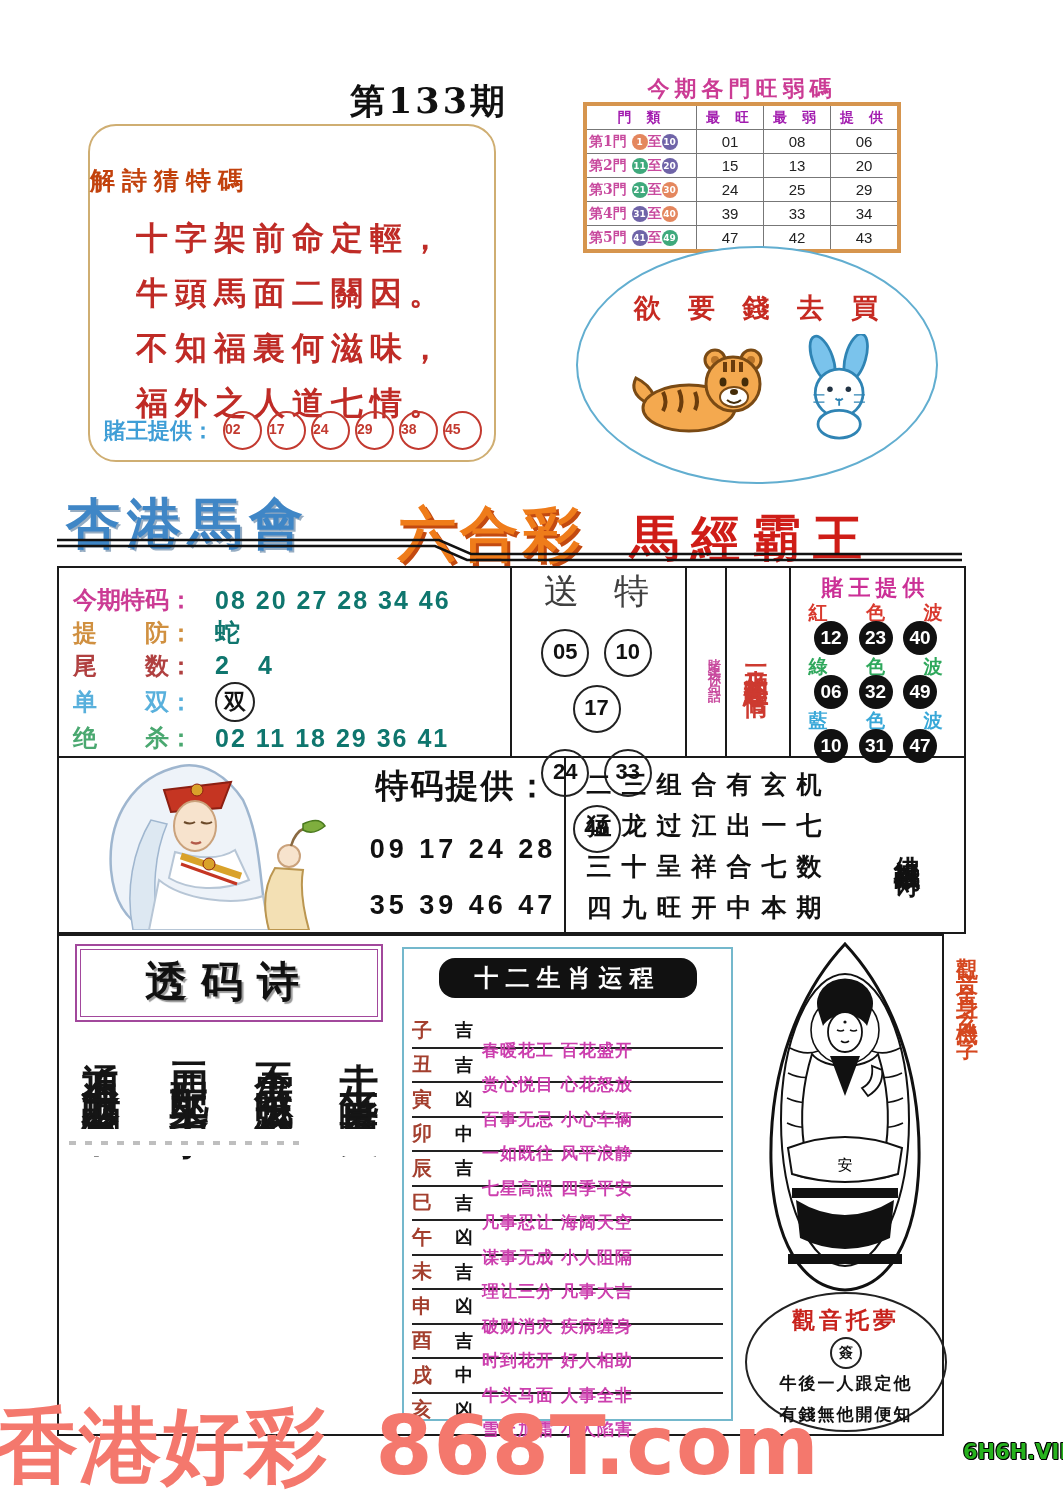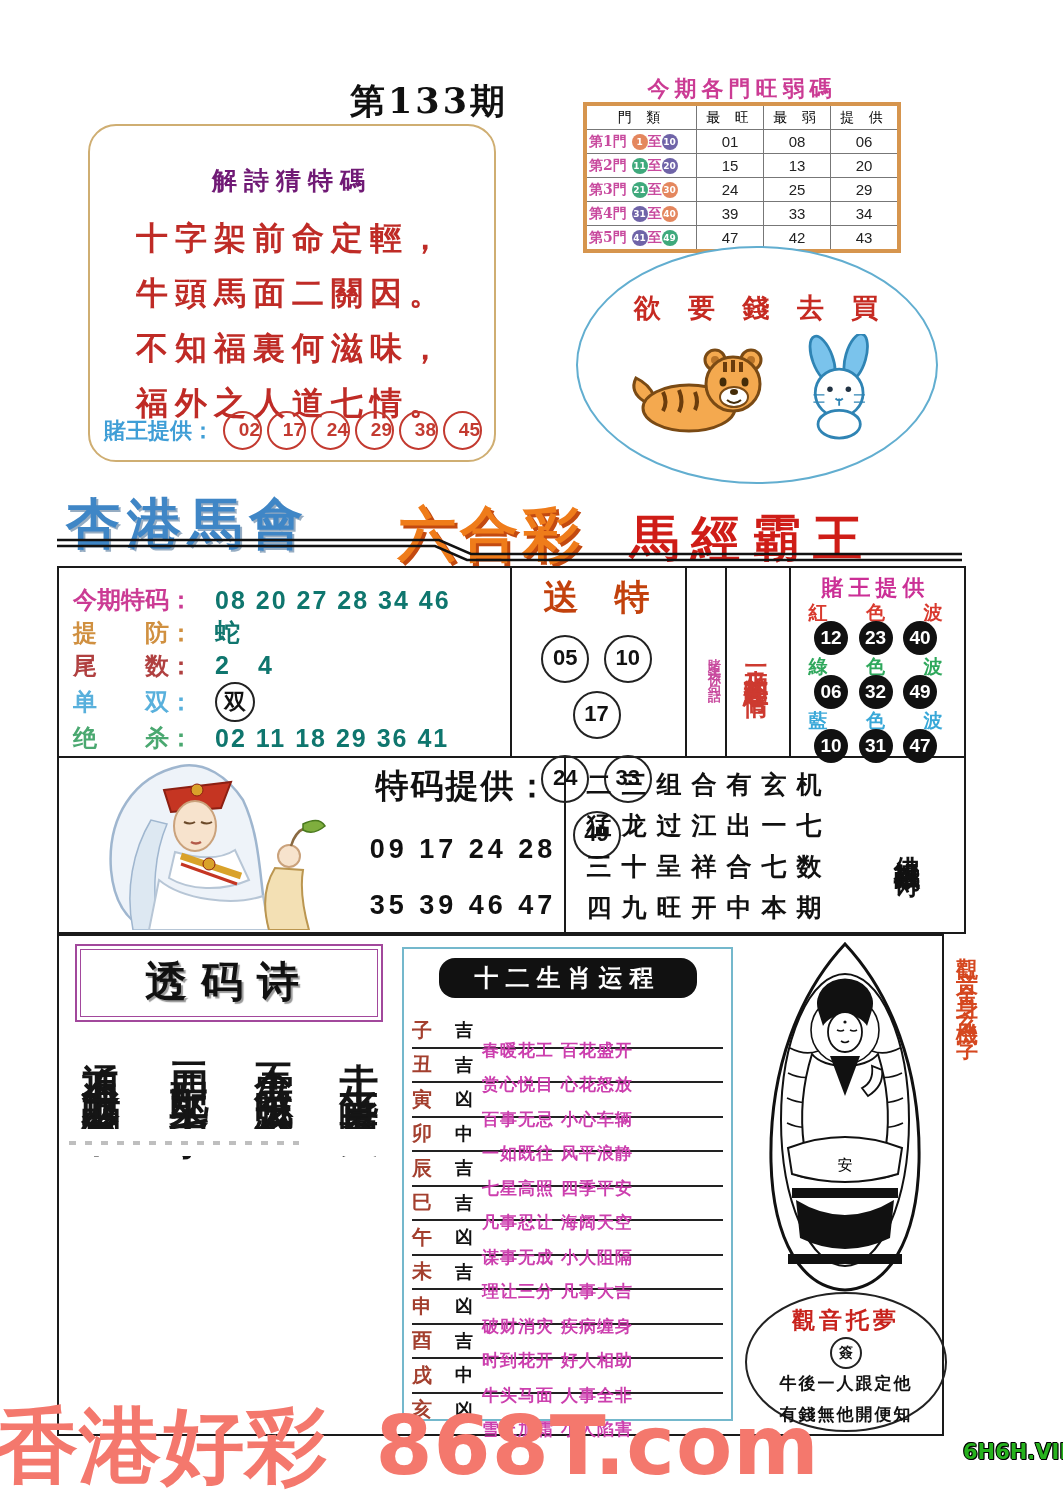--- a/index.html
+++ b/index.html
@@ -4,36 +4,36 @@
 <style>
   html,body{margin:0;padding:0;background:#e8e8e8;}
   .page{position:relative;width:1063px;height:1496px;background:#fff;overflow:hidden;
         font-family:"Liberation Sans","DejaVu Sans",sans-serif;}
 
   
   .issue{position:absolute;left:350px;top:78px;font-size:35px;font-weight:bold;color:#111;
          letter-spacing:3px;font-family:"DejaVu Serif",serif;}
   .poem-box{position:absolute;left:88px;top:124px;width:404px;height:334px;
             border:2px solid #cfae72;border-radius:28px;background:#fff;}
-  .poem-title{margin-top:38px;text-align:center;color:#701a75;font-weight:bold;font-size:25px;
+  .poem-title{margin-top:38px;color:#c2410c;font-weight:bold;font-size:25px;
               letter-spacing:7px;font-family:"DejaVu Serif",serif;}
   .poem-lines{margin-top:14px;text-align:center;color:#bf2b26;font-weight:bold;font-size:32px;
               letter-spacing:7px;line-height:55px;font-family:"DejaVu Serif",serif;}
   .poem-prov{position:absolute;left:14px;bottom:10px;display:flex;align-items:center;gap:5px;}
   .poem-prov .lab{color:#3f9ed6;font-weight:bold;font-size:22px;font-family:"DejaVu Serif",serif;margin-right:4px;}
   .rc{display:inline-block;width:35px;height:35px;border:2px solid #c33a30;border-radius:50%;
-      color:#c33a30;font-weight:bold;font-size:19px;line-height:33px;text-align:right;}
+      color:#c33a30;font-weight:bold;font-size:14px;line-height:33px;text-align:left;}
 
   
   .st-title{position:absolute;left:583px;top:74px;width:318px;text-align:center;color:#cb3b94;
             font-weight:bold;font-size:22px;letter-spacing:5px;font-family:"DejaVu Serif",serif;}
   table.st{position:absolute;left:583px;top:102px;width:318px;border-collapse:collapse;
            border:4px solid #d6954e;box-shadow:0 0 0 1px #fff inset;background:#fff;}
   table.st td,table.st th{border:1px solid #777;padding:1px 2px;height:21px;}
-  table.st th{font-size:14px;font-weight:normal;color:#000000;letter-spacing:5px;font-family:"DejaVu Serif",serif;}
+  table.st th{font-size:14px;font-weight:bold;color:#a21caf;letter-spacing:5px;font-family:"DejaVu Serif",serif;}
   td.gate{color:#c84a9e;font-weight:bold;font-size:14px;white-space:nowrap;
           font-family:"DejaVu Serif",serif;padding-left:4px;}
   .cnum{display:inline-block;width:16px;height:16px;border-radius:50%;color:#fff;font-size:9px;
         line-height:16px;text-align:center;font-weight:bold;vertical-align:1px;font-family:"DejaVu Sans",sans-serif;}
   .c-or{background:#e4875e;} .c-pu{background:#6f64a8;} .c-gr{background:#3fa97c;}
   td.num{font-size:15px;color:#222;text-align:center;width:62px;}
 
   
   .oval{position:absolute;left:576px;top:246px;width:358px;height:234px;border:2px solid #62aed0;
         border-radius:50%;background:#fff;text-align:center;}
@@ -59,21 +59,21 @@
              display:flex;flex-direction:column;justify-content:center;}
   .info-row{display:flex;align-items:center;white-space:nowrap;}
   .info-lab{display:inline-block;min-width:142px;font-weight:bold;font-size:24px;
             font-family:"DejaVu Serif",serif;}
   .info-val{font-weight:bold;font-size:25px;color:#0f766e;letter-spacing:2px;}
   .l-mag{color:#cb3b94;} .l-org{color:#d09040;} .l-red{color:#b04040;} .l-blu{color:#58b0dc;} .l-grn{color:#4aa870;}
   .parity-circle{display:inline-block;width:36px;height:36px;border:2px solid #222;border-radius:50%;
                  text-align:center;line-height:34px;font-size:22px;font-weight:bold;color:#111;
                  font-family:"DejaVu Serif",serif;}
   .songte-cell{position:absolute;left:451px;top:0;width:173px;height:186px;text-align:center;}
-  .songte-title{margin-top:6px;color:#c2410c;font-weight:bold;font-size:35px;word-spacing:24px;
+  .songte-title{color:#404040;font-weight:normal;font-size:35px;word-spacing:24px;
                 font-family:"DejaVu Serif",serif;}
   .bigc{display:inline-block;width:44px;height:44px;border:2px solid #222;border-radius:50%;
         line-height:42px;font-size:22px;font-weight:bold;color:#111;margin:4px 5px;text-align:center;}
   .note-cell{position:absolute;left:626px;top:0;width:38px;height:186px;display:flex;justify-content:center;
              writing-mode:vertical-rl;text-orientation:upright;color:#c84a9e;font-weight:bold;font-size:13px;
              letter-spacing:5px;padding-top:8px;box-sizing:border-box;font-family:"DejaVu Serif",serif;}
   .sidepoem-cell{position:absolute;left:666px;top:0;width:62px;height:186px;display:flex;align-items:center;
                  justify-content:center;writing-mode:vertical-rl;text-orientation:upright;color:#cd3a30;
                  font-weight:bold;font-size:25px;letter-spacing:5px;font-family:"DejaVu Serif",serif;}
   .waves-cell{position:absolute;left:730px;top:0;width:173px;height:186px;text-align:center;}

